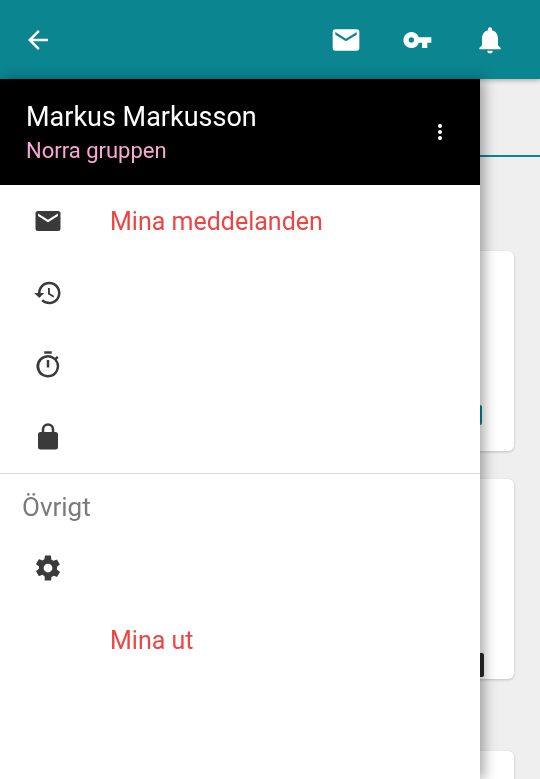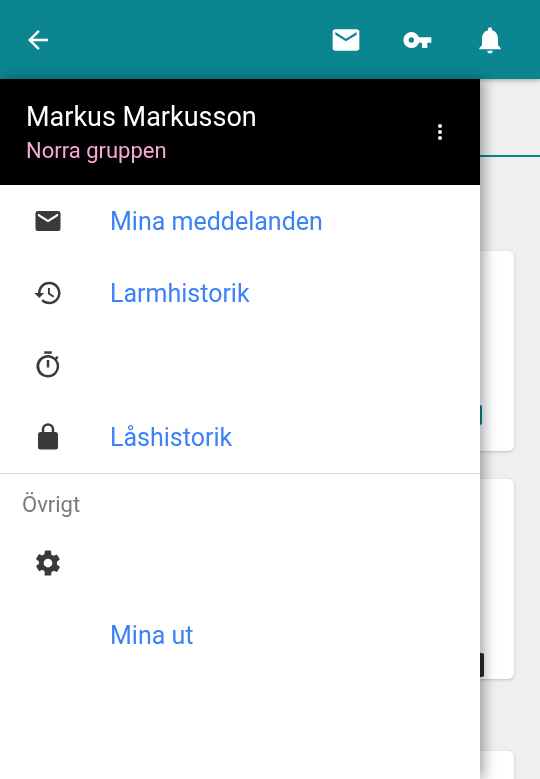--- a/index.html
+++ b/index.html
@@ -56,30 +56,30 @@
     display:flex; align-items:center; justify-content:space-between;
     padding: 0 20px 0 26px;
   }
   .drawer-header .name { font-size: 27px; line-height: 1.2; font-weight: 400; }
   .drawer-header .group { font-size: 22px; color: #f9a8d4; margin-top:4px; }
   .drawer-header .more { width:40px; height:56px; display:flex; align-items:center; justify-content:center; }
   .drawer-header .more svg { fill:#fff; }
 
   .menu-item {
     height: 72px; display:flex; align-items:center; padding-left: 22px;
-    color: #3b82f6;
+    color: #ef4444;
   }
   .menu-item .icon { width: 52px; display:flex; justify-content:center; }
   .menu-item .icon svg { fill:#3a3a3a; }
   .menu-item .label { font-size: 25px; margin-left: 36px; }
   .menu-section {
     border-top: 1px solid #dcdcdc;
   }
   .section-title {
-    font-size: 22px; color: #7a7a7a; padding: 18px 0 10px 22px;
+    font-size: 26px; color: #7a7a7a; padding: 18px 0 10px 22px;
   }
   .logout .icon svg { visibility:hidden; }
 </style>
 </head>
 <body>
 
 <div class="root">
 
   <div class="appbar">
     <div class="back">
@@ -135,38 +135,36 @@
       </span>
       <span class="label">Mina meddelanden</span>
     </div>
 
     <div class="menu-item">
       <span class="icon">
         <svg width="30" height="30" viewBox="0 0 24 24">
             <path d="M13 3a9 9 0 0 0-9 9H1l3.89 3.89.07.14L9 12H6a7 7 0 1 1 2.05 4.95l-1.41 1.41A9 9 0 1 0 13 3zm-1 5v5l4.28 2.54.72-1.21-3.5-2.08V8H12z"></path>
           </svg>
       </span>
-      <span class="label">Larmhistorik</span>
     </div>
 
     <div class="menu-item">
       <span class="icon">
         <svg width="30" height="30" viewBox="0 0 24 24">
             <path d="M15 1H9v2h6V1zm-4 13h2V8h-2v6zm8.03-6.39 1.42-1.42a11.04 11.04 0 0 0-1.41-1.41l-1.42 1.42A9 9 0 1 0 12 22a9 9 0 0 0 7.03-14.39zM12 20a7 7 0 1 1 0-14 7 7 0 0 1 0 14z"></path>
           </svg>
       </span>
     </div>
 
     <div class="menu-item">
       <span class="icon">
         <svg width="30" height="30" viewBox="0 0 24 24">
             <path d="M18 8h-1V6a5 5 0 0 0-10 0v2H6a2 2 0 0 0-2 2v10a2 2 0 0 0 2 2h12a2 2 0 0 0 2-2V10a2 2 0 0 0-2-2zM9 6a3 3 0 1 1 6 0v2H9V6z"></path>
           </svg>
       </span>
-      <span class="label">Låshistorik</span>
     </div>
 
     <div class="menu-section">
       <div class="section-title">Övrigt</div>
 
       <div class="menu-item">
         <span class="icon">
           <svg width="30" height="30" viewBox="0 0 24 24">
               <path d="M19.14 12.94a7.49 7.49 0 0 0 .05-.94 7.49 7.49 0 0 0-.05-.94l2.03-1.58a.5.5 0 0 0 .12-.64l-1.92-3.32a.5.5 0 0 0-.6-.22l-2.39.96a7.03 7.03 0 0 0-1.62-.94l-.36-2.54A.5.5 0 0 0 14 2h-4a.5.5 0 0 0-.5.42l-.36 2.54c-.58.24-1.12.55-1.62.94l-2.39-.96a.5.5 0 0 0-.6.22L2.61 8.48a.5.5 0 0 0 .12.64l2.03 1.58c-.03.31-.05.63-.05.94s.02.63.05.94L2.73 14.16a.5.5 0 0 0-.12.64l1.92 3.32c.14.24.43.33.6.22l2.39-.96c.5.39 1.04.7 1.62.94l.36 2.54A.5.5 0 0 0 10 22h4a.5.5 0 0 0 .5-.42l.36-2.54c.58-.24 1.12-.55 1.62-.94l2.39.96c.17.11.46.02.6-.22l1.92-3.32a.5.5 0 0 0-.12-.64l-2.03-1.58zM12 15.5A3.5 3.5 0 1 1 12 8.5a3.5 3.5 0 0 1 0 7z"></path>
             </svg>

